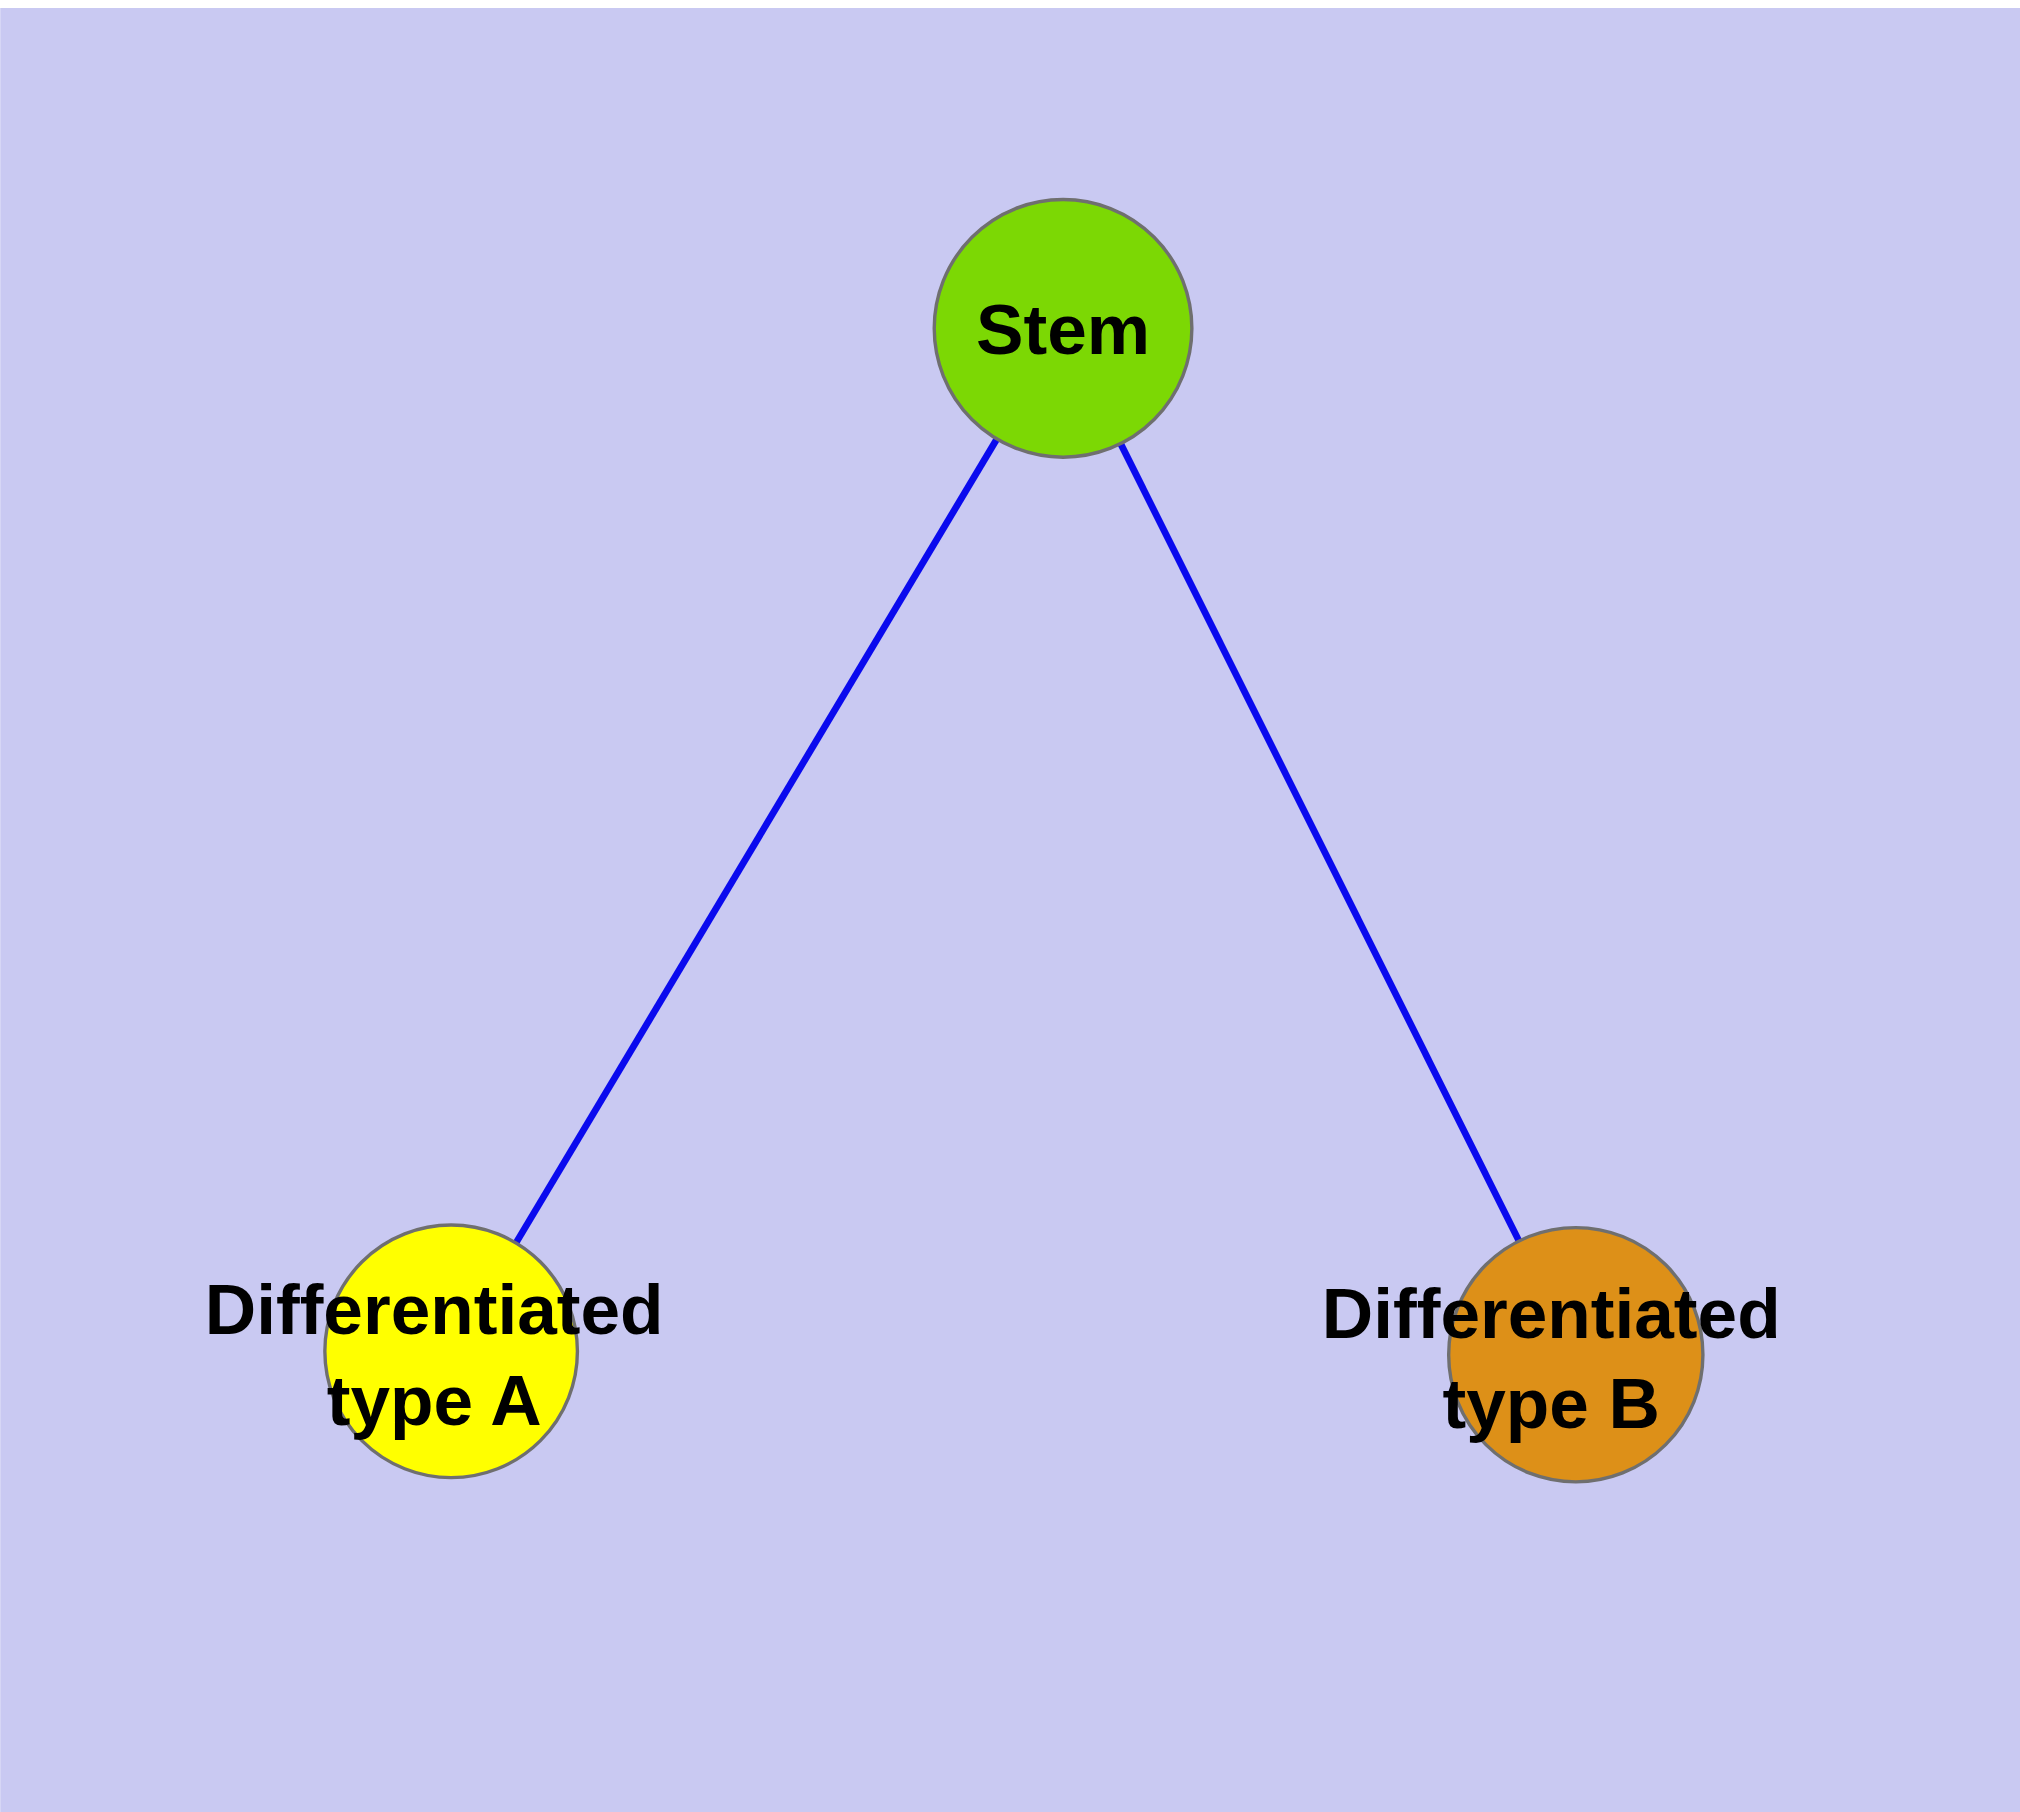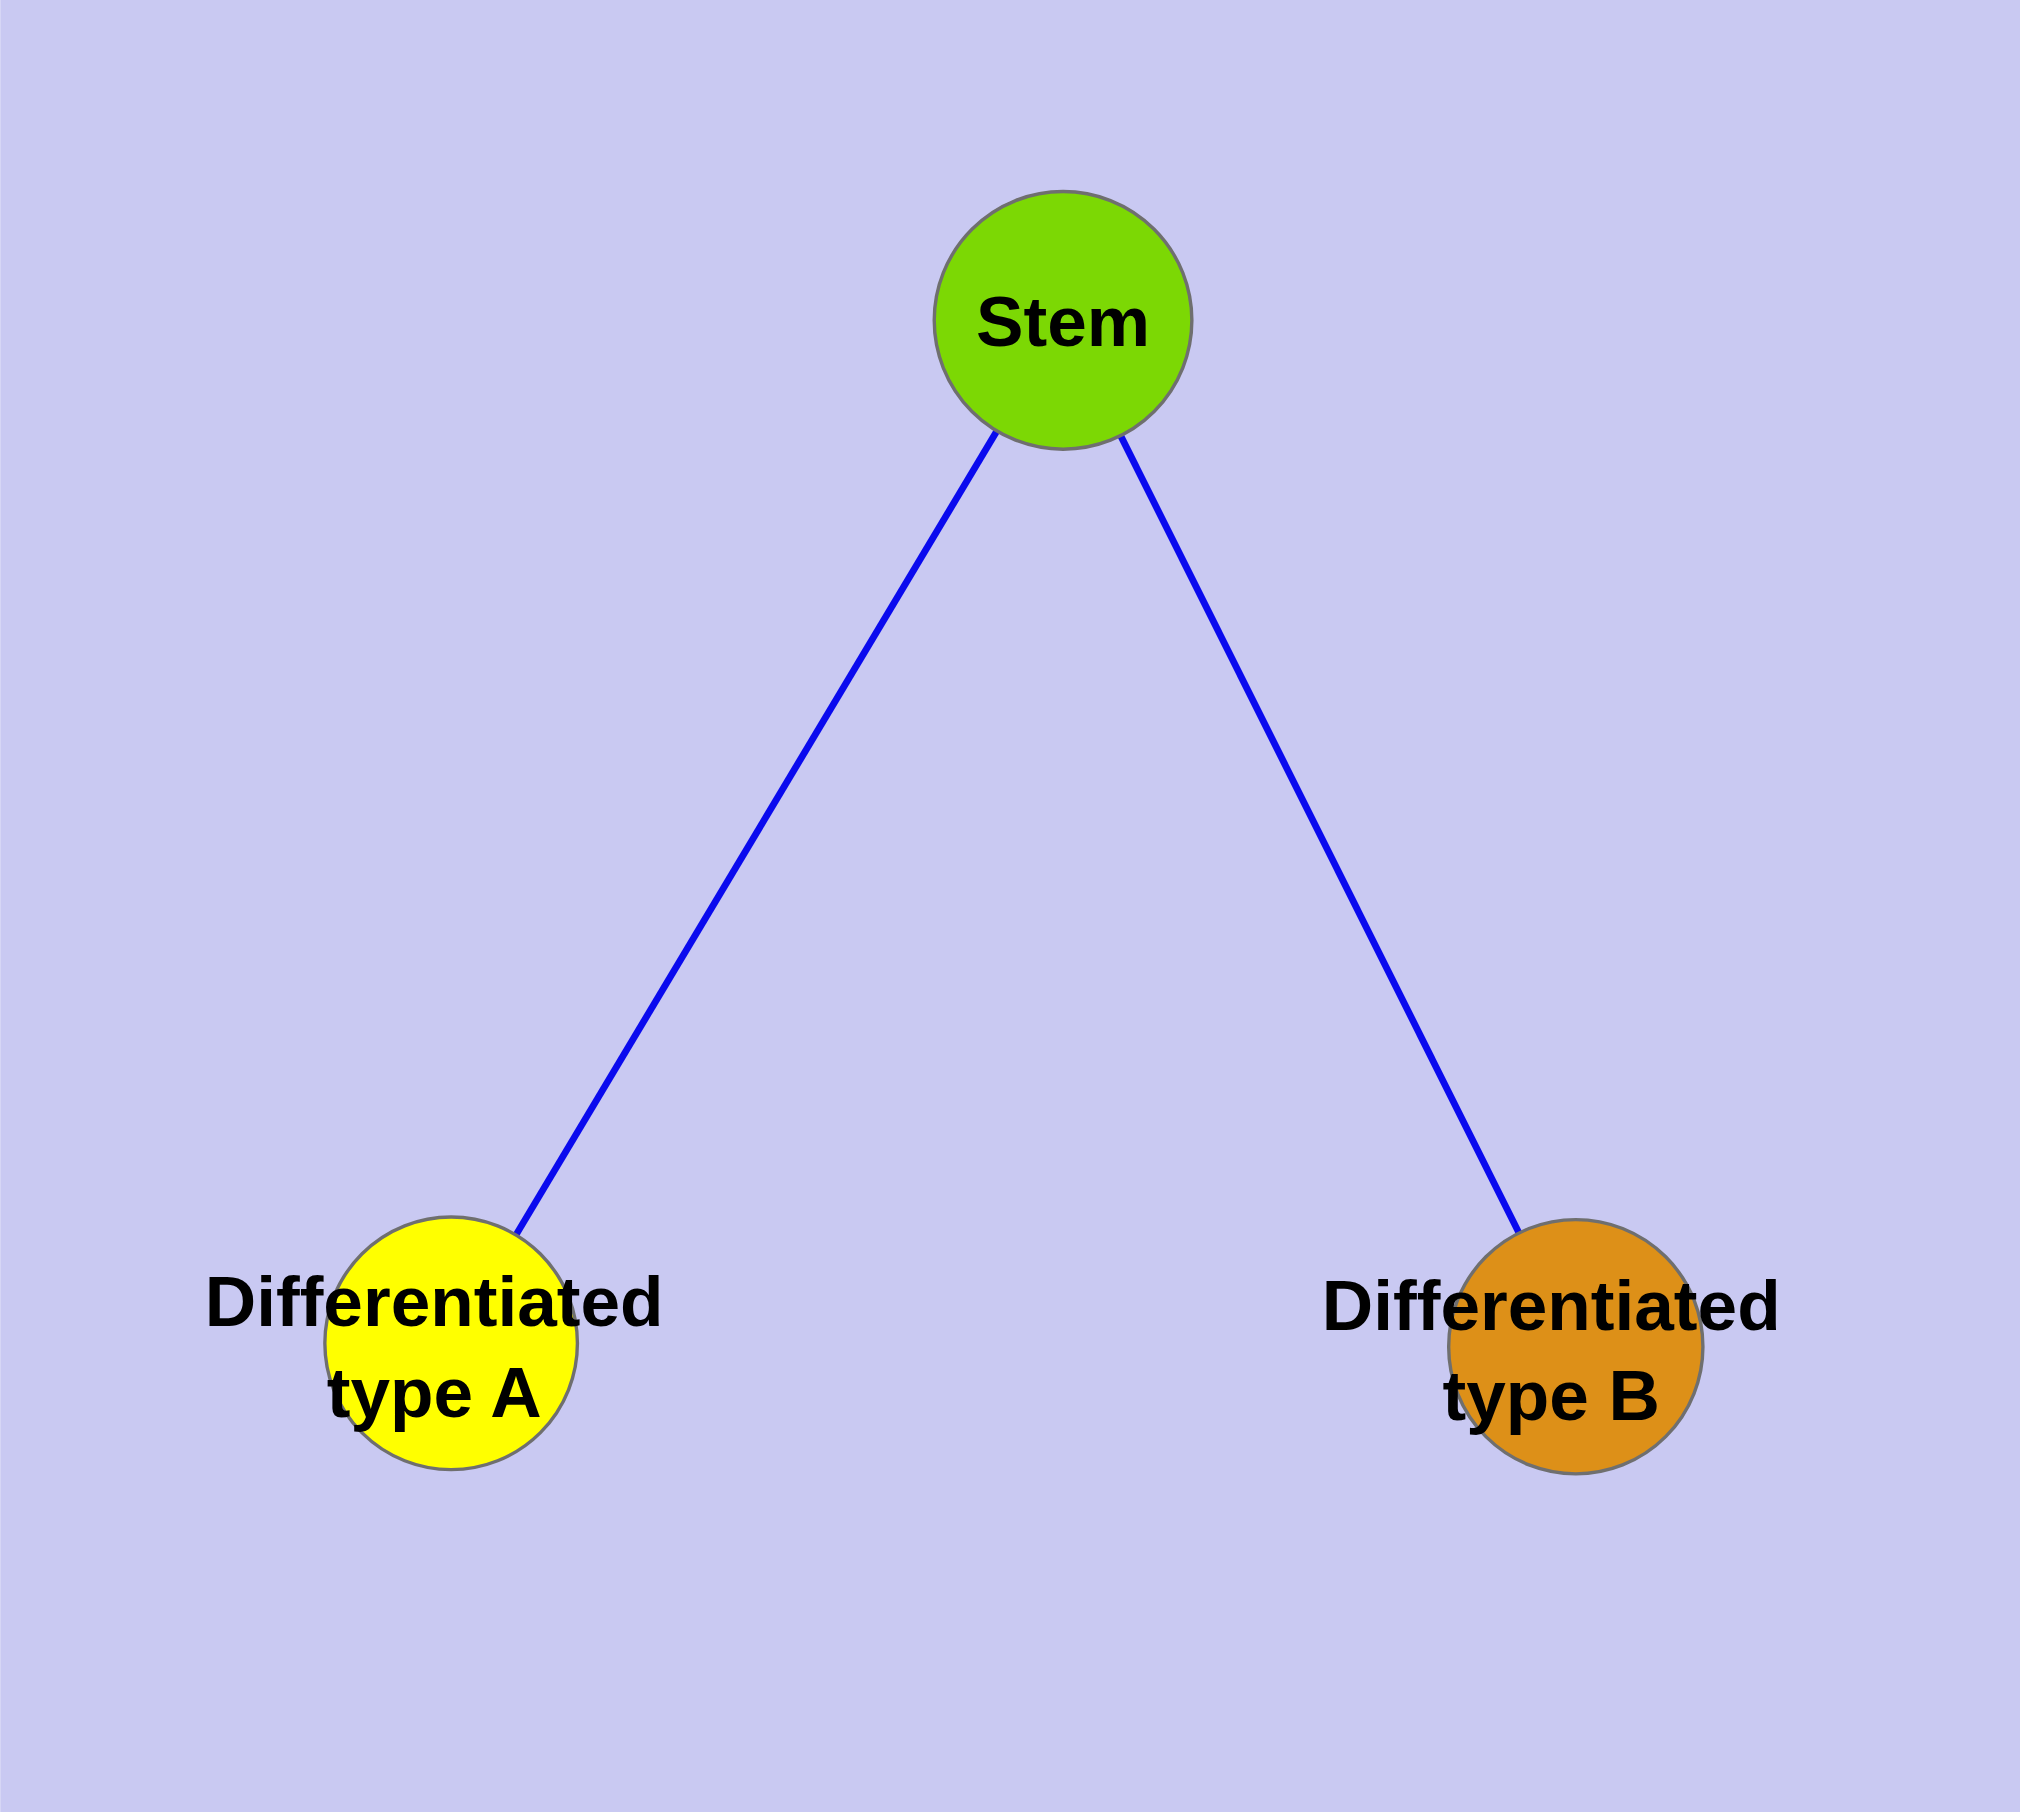--- a/index.html
+++ b/index.html
@@ -7,20 +7,21 @@
     padding: 0;
     width: 2021px;
     height: 1812px;
     overflow: hidden;
     font-family: "Liberation Sans", sans-serif;
   }
   #stage {
     position: relative;
     width: 2021px;
     height: 1296px;
+    margin-top: 8px;
   }
   svg {
     display: block;
   }
   .edge {
     stroke-width: 8;
     fill: none;
   }
   .node-circle {
     stroke: #6f6f6f;

